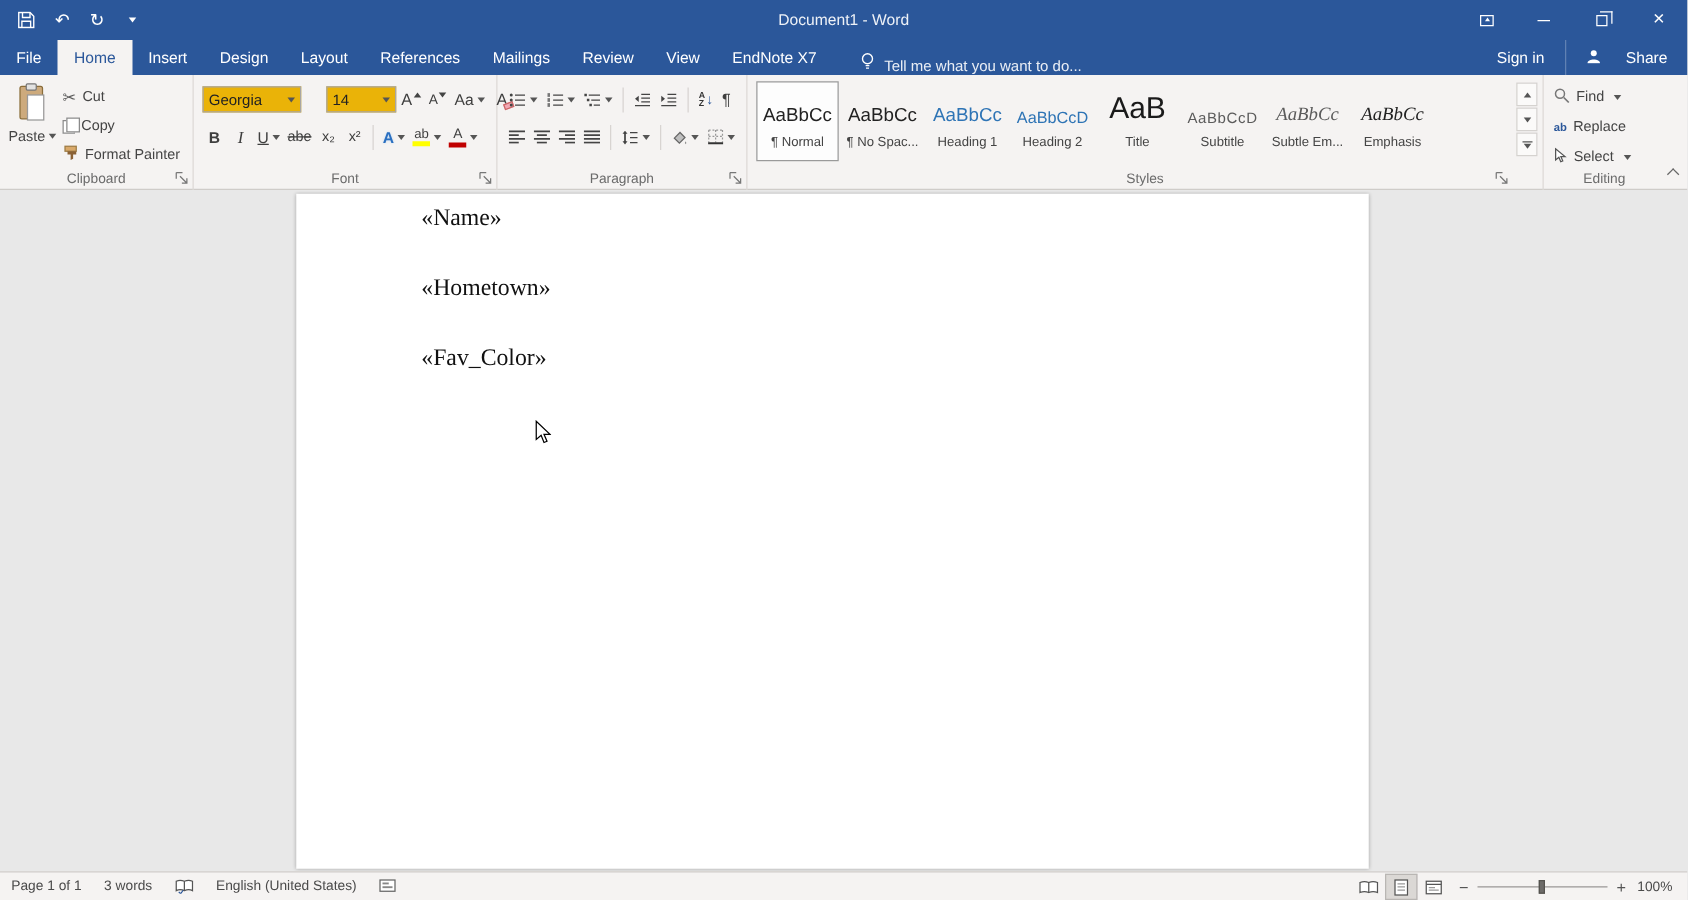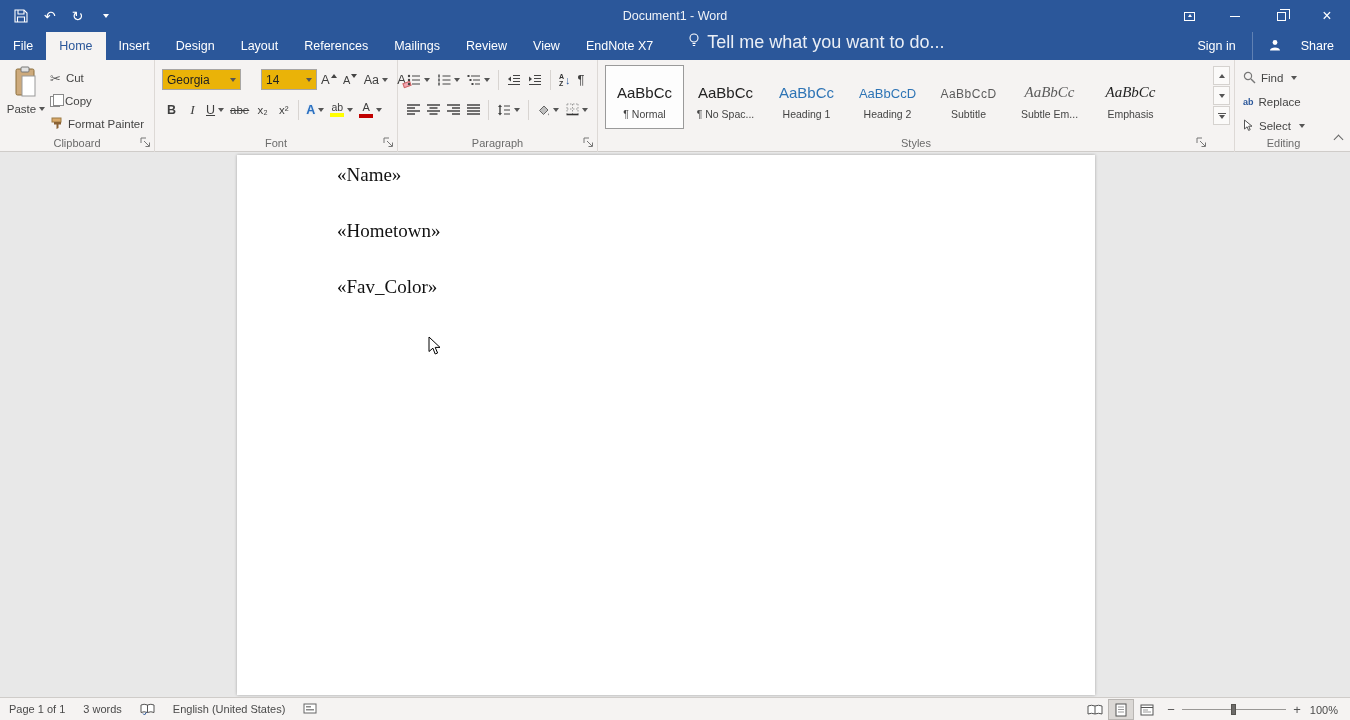--- a/index.html
+++ b/index.html
@@ -16,21 +16,21 @@
   .restore-glyph{width:9px;height:9px;border:1px solid #fff;position:relative}
   .restore-glyph::before{content:"";position:absolute;left:2px;top:-4px;width:9px;height:9px;border:1px solid #fff;border-bottom:none;border-left:none}
   .min-glyph{width:10px;height:1px;background:#fff}
   .rdo-glyph{width:11px;height:9px;border:1px solid #fff;position:relative}
   .rdo-glyph::after{content:"";position:absolute;left:3px;top:1px;border-left:2.5px solid transparent;border-right:2.5px solid transparent;border-bottom:3.5px solid #fff}
 
   
   .tabbar{position:absolute;top:32px;left:0;width:100%;height:28px;background:#2b579a;display:flex;align-items:stretch;color:#fff}
   .tab{padding:0 13px;line-height:28px;font-size:12.5px;white-space:nowrap;cursor:default}
   .tab.active{background:#f5f3f2;color:#2b579a}
-  .tellme{display:flex;align-items:flex-start;gap:7px;margin-left:22px;color:rgba(255,255,255,.9);font-size:18px}
+  .tellme{display:flex;align-items:flex-end;gap:7px;margin-left:22px;color:rgba(255,255,255,.9);font-size:12px}
   .tab-right{margin-left:auto;display:flex;align-items:stretch}
   .signin{line-height:28px;padding:0 16px;font-size:12.5px}
   .share{display:flex;align-items:center;gap:20px;padding:0 16px;border-left:1px solid rgba(255,255,255,.25);font-size:12.5px}
 
   
   .ribbon{position:absolute;top:60px;left:0;width:100%;height:92px;background:#f5f3f2;border-bottom:1px solid #cfccc9}
   .group{position:absolute;top:0;height:92px;border-right:1px solid #ddd9d6}
   .group-label{position:absolute;bottom:3px;left:0;right:0;text-align:center;font-size:11px;color:#6b6b6b}
   .dlg{position:absolute;right:2px;bottom:3px;width:13px;height:13px}
   .caret{display:inline-block;width:0;height:0;border-left:3px solid transparent;border-right:3px solid transparent;border-top:4px solid #555;margin-left:3px;vertical-align:2px}
@@ -69,21 +69,21 @@
 
   
   .g-paragraph{left:398px;width:200px}
   .prow{position:absolute;left:7px;display:flex;align-items:center;gap:3px}
   .pbtn{height:21px;display:inline-flex;align-items:center;justify-content:center;padding:0 2px;color:#3f3f3f}
   .pil{font-size:13px;color:#3f3f3f}
 
   
   .g-styles{left:598px;width:637px}
   .style-strip{position:absolute;left:7px;top:5px;display:flex;gap:2px}
-  .style-card{width:79px;height:64px;text-align:center;padding-top:7px;border:1px solid transparent;cursor:default}
+  .style-card{width:66px;height:64px;text-align:center;padding-top:7px;border:1px solid transparent;cursor:default}
   .style-card.selected{border:1px solid #9a9a9a;background:#fdfdfd}
   .pv{height:28px;display:flex;align-items:flex-end;justify-content:center;white-space:nowrap;overflow:hidden;color:#222}
   .pv-body{font-size:15px}
   .pv-h1{font-size:15px;color:#2e74b5}
   .pv-h2{font-size:13px;color:#2e74b5}
   .pv-title{font-size:24px;color:#1a1a1a}
   .pv-subtitle{font-size:12px;color:#5b5b5b;letter-spacing:.5px}
   .pv-subem{font-size:15px;font-style:italic;color:#5b5b5b;font-family:"Liberation Serif",serif}
   .pv-emph{font-size:15px;font-style:italic;font-family:"Liberation Serif",serif}
   .style-name{font-size:10.5px;color:#444;margin-top:7px;white-space:nowrap;overflow:hidden}
@@ -406,20 +406,24 @@
         <div class="pv pv-body">AaBbCc</div>
         <div class="style-name">¶ No Spac...</div>
       </div>
       <div class="style-card">
         <div class="pv pv-h1">AaBbCc</div>
         <div class="style-name">Heading 1</div>
       </div>
       <div class="style-card">
         <div class="pv pv-h2">AaBbCcD</div>
         <div class="style-name">Heading 2</div>
+      </div>
+      <div class="style-card">
+        <div class="pv pv-title">AaB</div>
+        <div class="style-name">Title</div>
       </div>
       <div class="style-card">
         <div class="pv pv-subtitle">AaBbCcD</div>
         <div class="style-name">Subtitle</div>
       </div>
       <div class="style-card">
         <div class="pv pv-subem">AaBbCc</div>
         <div class="style-name">Subtle Em...</div>
       </div>
       <div class="style-card">

